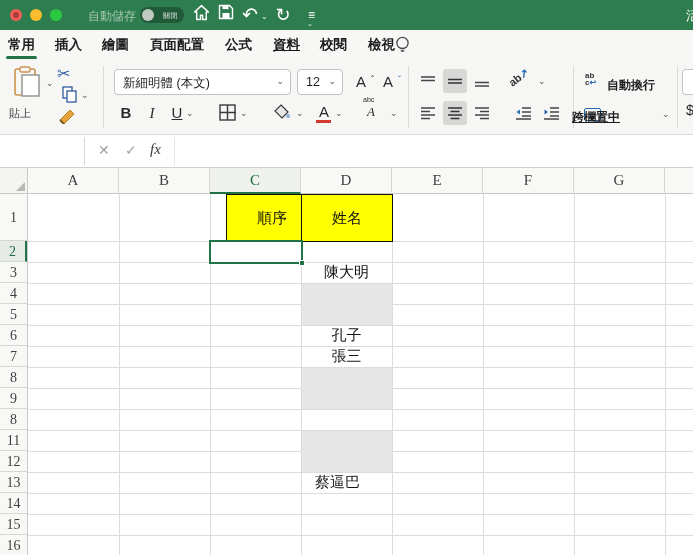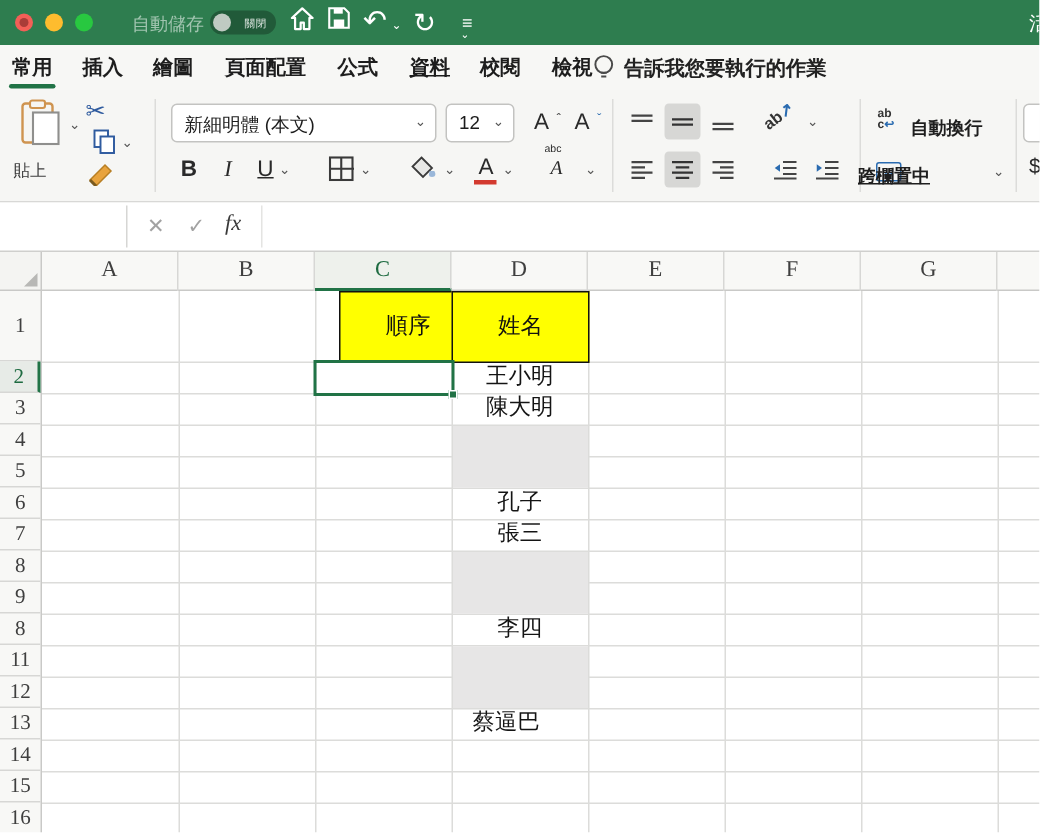--- a/index.html
+++ b/index.html
@@ -114,21 +114,20 @@
     <span class="tab" style="left:273px;text-decoration:underline;">資料</span>
     <span class="tab" style="left:320px;">校閱</span>
     <span class="tab" style="left:368px;">檢視</span>
   </div>
   <div class="bulb">
     <svg width="15" height="19" viewBox="0 0 15 19">
         <circle cx="7.5" cy="7" r="5.6" fill="none" stroke="#4a4a4a" stroke-width="1.3"></circle>
         <path d="M5.5 12.5h4M5.8 15h3.4" stroke="#4a4a4a" stroke-width="1.3"></path>
       </svg>
   </div>
-  <span class="tellme">告訴我您要執行的作業</span>
 
   <div class="ribbon">
 
     <div style="position:absolute; left:13px; top:6px;">
       <svg width="28" height="32" viewBox="0 0 28 32">
           <rect x="2" y="3" width="20" height="26" rx="2" fill="none" stroke="#cf9450" stroke-width="1.6"></rect>
           <rect x="7" y="1" width="10" height="5" rx="1.5" fill="#f6f6f4" stroke="#cf9450" stroke-width="1.4"></rect>
           <rect x="9" y="9" width="17" height="21" fill="#fff" stroke="#8f8f8d" stroke-width="1.4"></rect>
         </svg>
     </div>
@@ -299,23 +298,21 @@
       <div class="rowhdr" style="top: 283px; height: 21px; line-height: 21px;">12</div>
       <div class="rowhdr" style="top: 304px; height: 21px; line-height: 21px;">13</div>
       <div class="rowhdr" style="top: 325px; height: 21px; line-height: 21px;">14</div>
       <div class="rowhdr" style="top: 346px; height: 21px; line-height: 21px;">15</div>
       <div class="rowhdr" style="top: 367px; height: 21px; line-height: 21px;">16</div>
       <div class="cell-gray" style="left: 302px; top: 116px; width: 90px; height: 41px;"></div>
       <div class="cell-gray" style="left: 302px; top: 200px; width: 90px; height: 41px;"></div>
       <div class="cell-gray" style="left: 302px; top: 263px; width: 90px; height: 41px;"></div>
       <div class="cell-yellow" style="left: 210px; top: 26px; width: 92px; height: 48px; line-height: 47px; margin-left: 16px;">順序</div>
       <div class="cell-yellow" style="left: 301px; top: 26px; width: 92px; height: 48px; line-height: 47px; font-family: Liberation Serif, serif;">姓名</div>
-      <div class="cell-text" style="left: 301px; top: 73px; width: 91px; height: 21px; line-height: 21px;">王小明</div>
       <div class="cell-text" style="left: 301px; top: 94px; width: 91px; height: 21px; line-height: 21px;">陳大明</div>
       <div class="cell-text" style="left: 301px; top: 178px; width: 91px; height: 21px; line-height: 21px;">張三</div>
       <div class="cell-text" style="left: 301px; top: 157px; width: 91px; height: 21px; line-height: 21px;">孔子</div>
-      <div class="cell-text" style="left: 301px; top: 241px; width: 91px; height: 21px; line-height: 21px;">李四</div>
       <div class="cell-text" style="left: 292px; top: 304px; width: 91px; height: 21px; line-height: 21px; text-align: center;">蔡逼巴</div>
       <div class="selbox" style="left: 209px; top: 72px; width: 94px; height: 24px;"></div>
       <div class="handle" style="left: 299px; top: 92px;"></div>
     </div>
 
 </div>
 
 </body></html>

